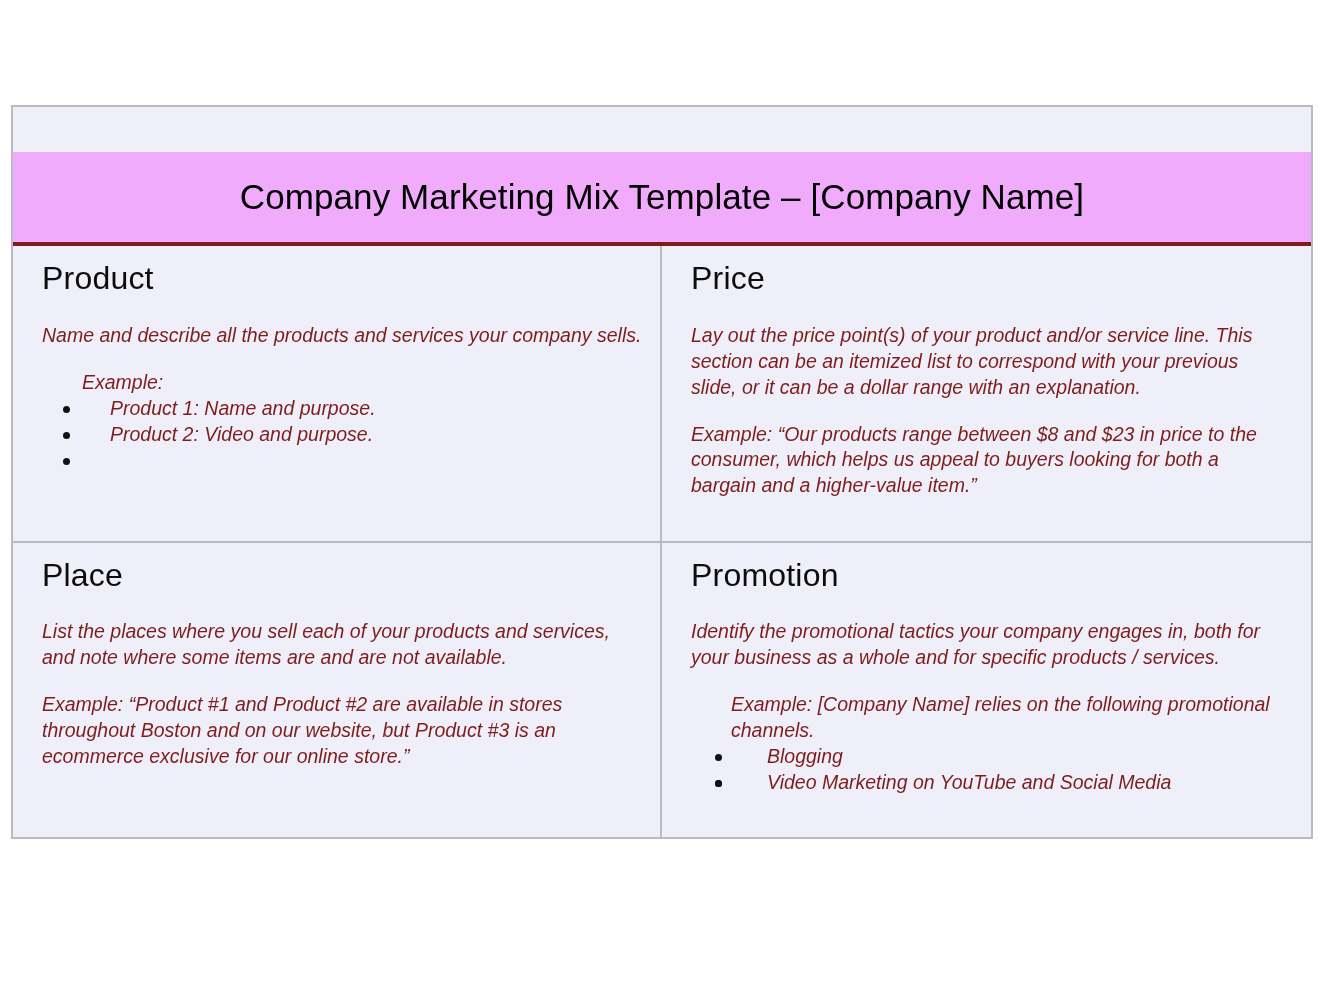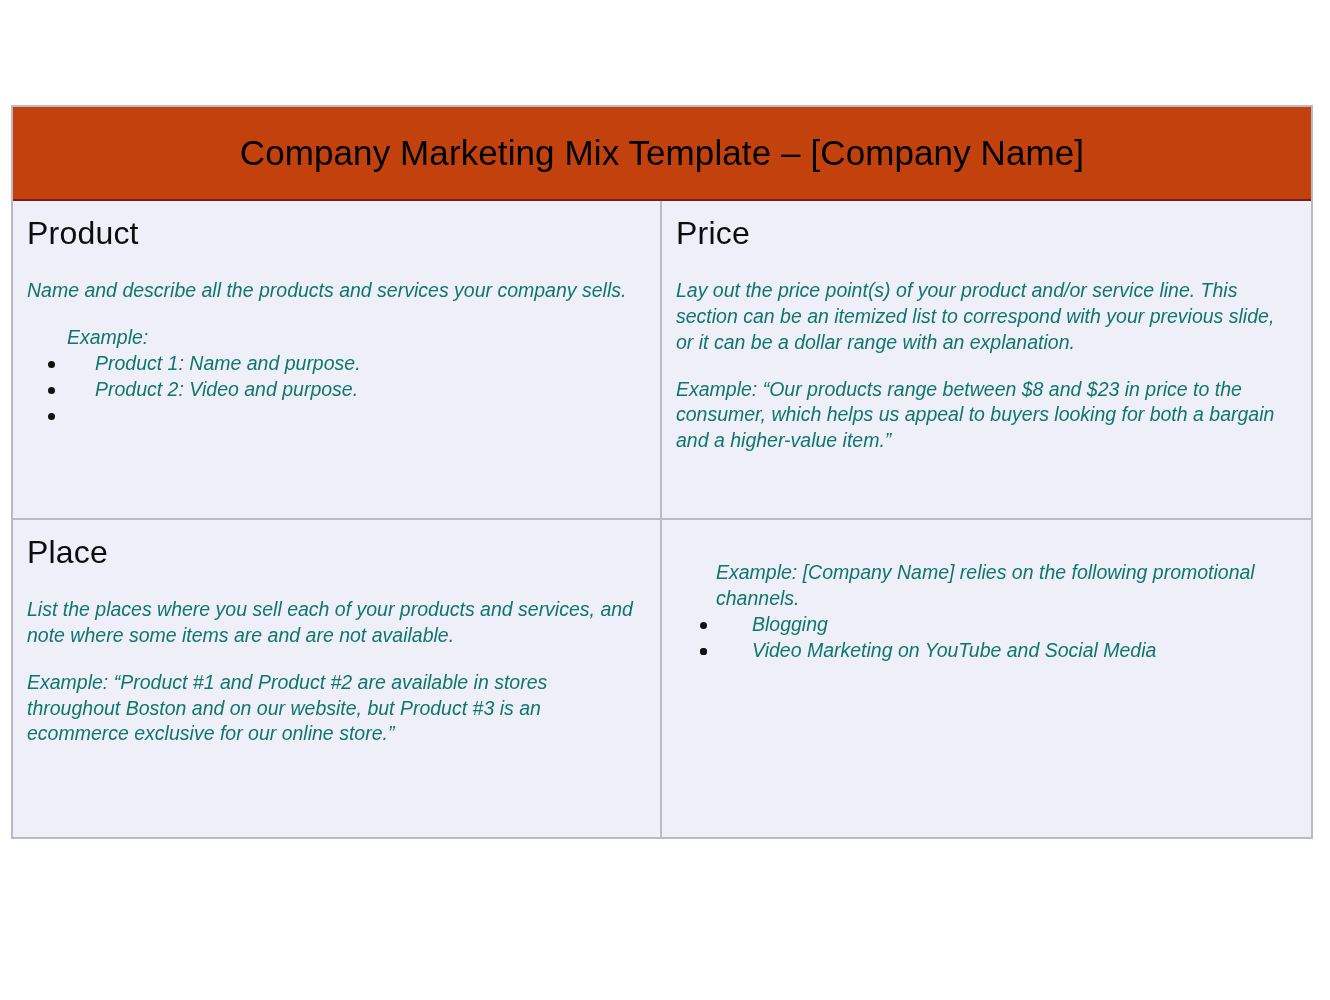--- a/index.html
+++ b/index.html
@@ -32,26 +32,27 @@
     box-sizing: border-box;
     border: 2px solid #b9bac2;
     display: flex;
     flex-direction: column;
     background: #eeeff8;
   }
 
   
   .matrix-header {
     flex: 0 0 94px;
-    background: #c2410c;
+    background: #f0abfc;
     display: flex;
     align-items: center;
     justify-content: center;
-    border-bottom: 2px solid #7f1d1d;
+    border-bottom: 4px solid #7f1d1d;
     box-sizing: border-box;
+    margin-top: 45px;
   }
   .matrix-title {
     font-size: 35px;
     font-weight: 300;
     color: #000000;
     letter-spacing: 0.1px;
     line-height: 1.1;
     text-align: center;
     white-space: nowrap;
   }
@@ -67,21 +68,21 @@
     flex: 1 1 50%;
     display: flex;
     min-height: 0;
   }
   .matrix-row.row-top {
     border-bottom: 2px solid #b9bac2;
   }
   .cell {
     flex: 1 1 50%;
     box-sizing: border-box;
-    padding: 14px 22px 10px 14px;
+    padding: 14px 22px 10px 29px;
     background: #eeeff8;
     overflow: hidden;
     min-width: 0;
   }
   .cell.cell-left {
     border-right: 2px solid #b9bac2;
     padding-right: 16px;
   }
 
   .cell-heading {
@@ -91,21 +92,21 @@
     line-height: 1.15;
     margin: 0 0 0 0;
     letter-spacing: 0.2px;
   }
 
   .cell-body {
     margin-top: 26px;
     font-size: 19.5px;
     font-style: italic;
     font-weight: 400;
-    color: #0f766e;
+    color: #7f1d1d;
     line-height: 1.33;
   }
 
   .para {
     margin: 0 0 21px 0;
   }
   .para:last-child {
     margin-bottom: 0;
   }
   .para.tight {
@@ -196,21 +197,23 @@
 
         <div class="cell cell-left cell-place">
           <div class="cell-heading">Place</div>
           <div class="cell-body">
             <p class="para">List the places where you sell each of your products and services, and note where some items are and are not available.</p>
             <p class="para">Example: “Product #1 and Product #2 are available in stores throughout Boston and on our website, but Product #3 is an ecommerce exclusive for our online store.”</p>
           </div>
         </div>
 
         <div class="cell cell-promotion">
-          <div class="cell-body">
+          <div class="cell-heading">Promotion</div>
+          <div class="cell-body">
+            <p class="para">Identify the promotional tactics your company engages in, both for your business as a whole and for specific products / services.</p>
             <p class="para tight">Example: [Company Name] relies on the following promotional channels.</p>
             <ul class="bullets">
               <li>
                 <span class="dot"></span>
                 <span class="btext">Blogging</span>
               </li>
               <li>
                 <span class="dot"></span>
               </li>
               <li>

